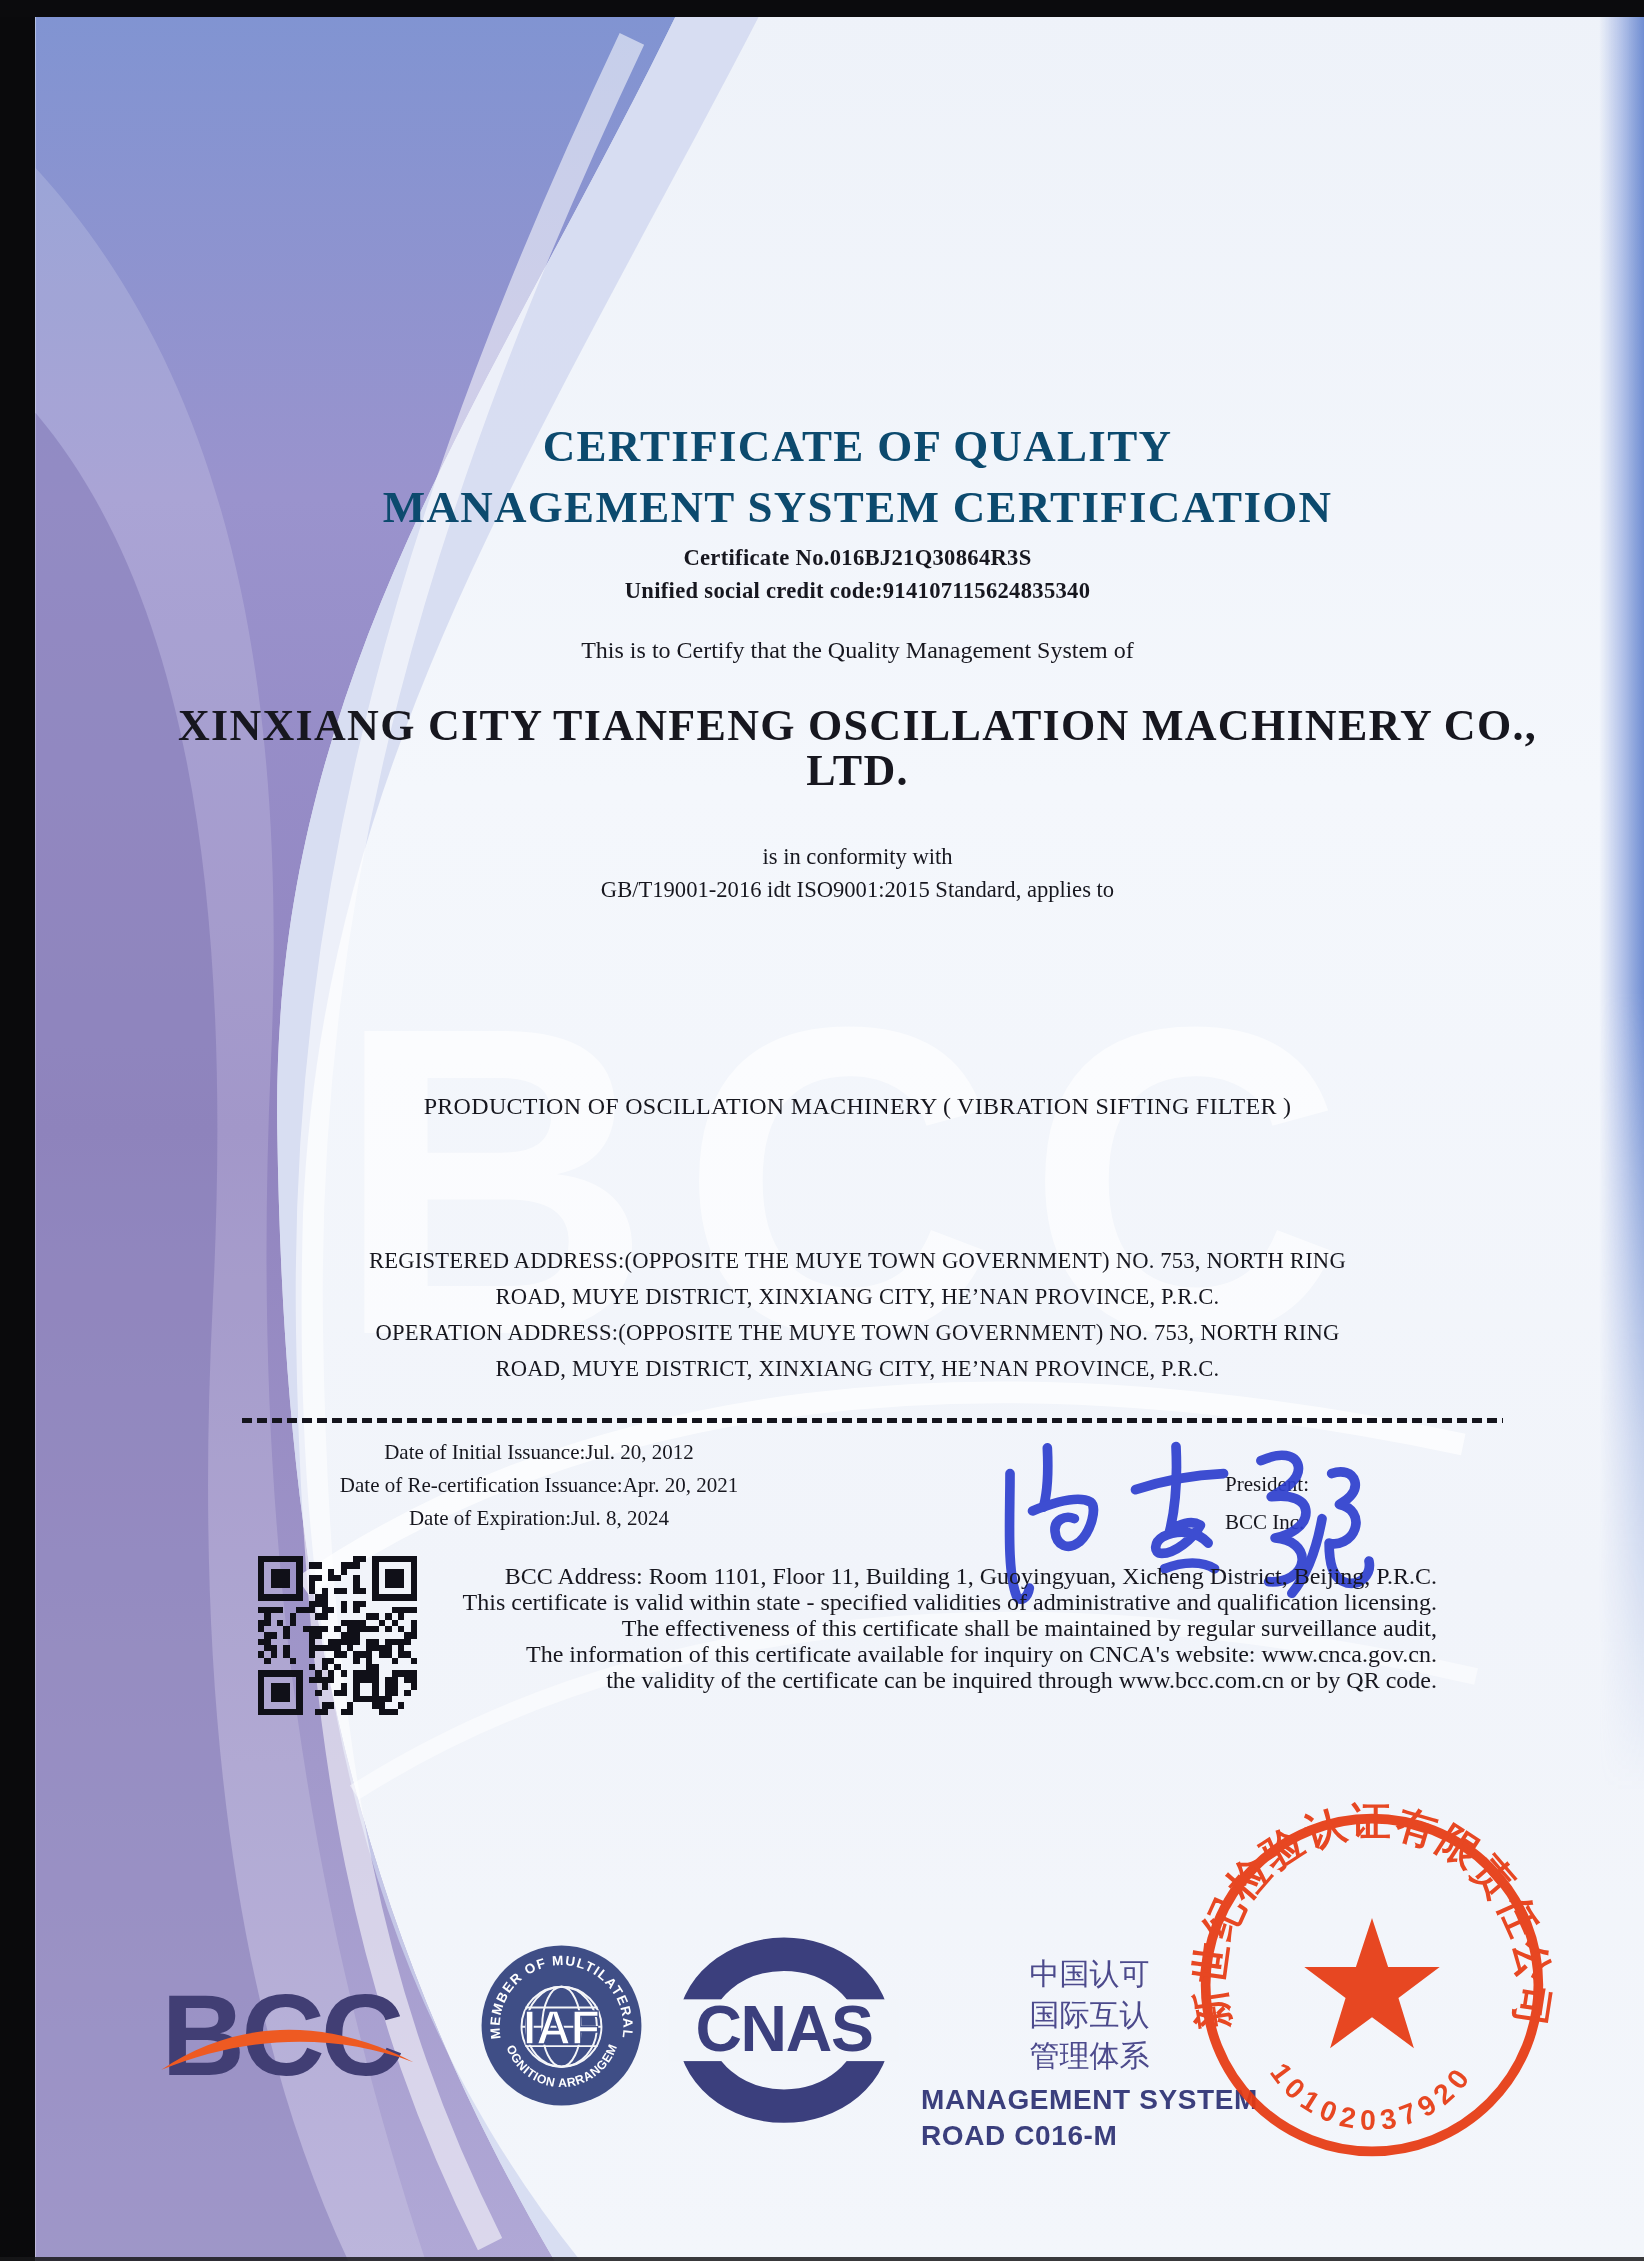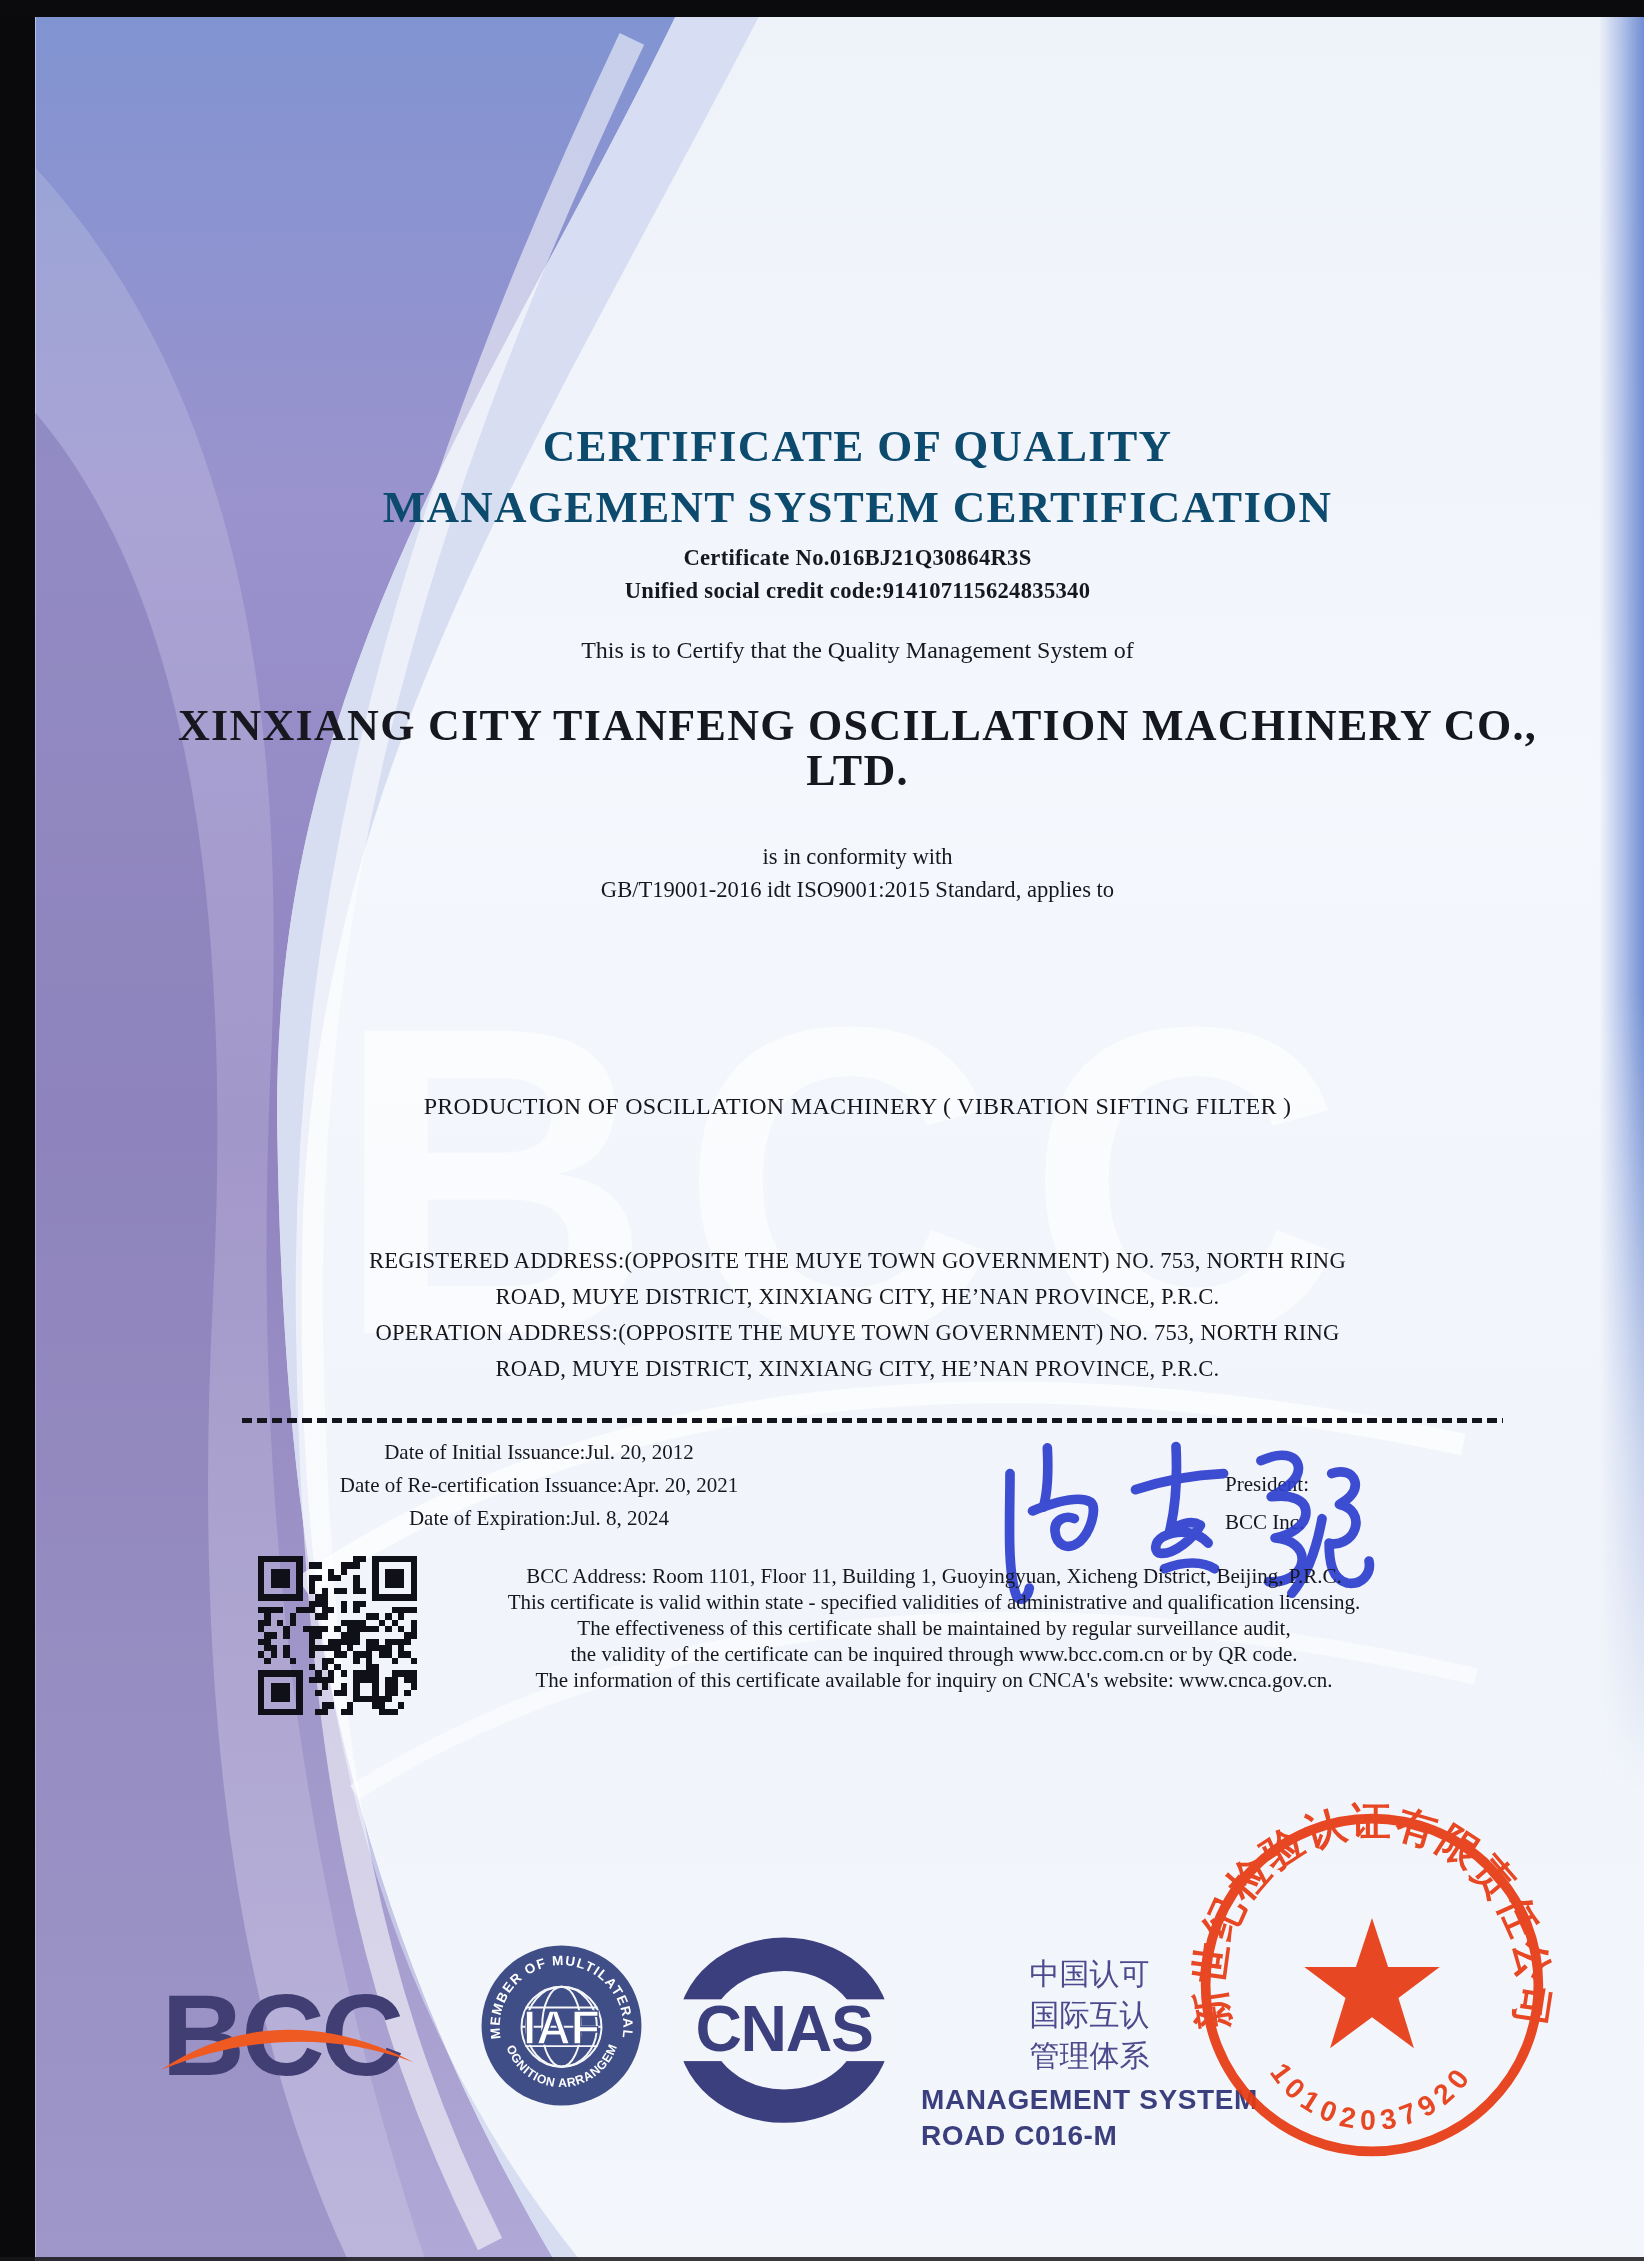--- a/index.html
+++ b/index.html
@@ -28,21 +28,21 @@
   .company{font-size:44px;font-weight:bold;letter-spacing:1.3px;line-height:45px;}
   .conform{font-size:22.6px;}
   .scope{font-size:24px;letter-spacing:0.3px;margin-top:24px;}
   .addr{font-size:22.6px;line-height:36px;letter-spacing:0.2px;}
   .dashed-rule{position:absolute;left:242px;top:1418px;width:1261px;height:4.5px;
       background:repeating-linear-gradient(90deg,#15151d 0 9.7px,transparent 9.7px 15px);}
   .dates{position:absolute;left:226px;top:1436px;width:626px;text-align:center;
       font-size:21px;line-height:33px;}
   .issuer{position:absolute;left:1225px;top:1472px;font-size:21px;margin-top:38px;}
   .president{position:absolute;left:1225px;top:1472px;font-size:21px;}
-  .fineprint{position:absolute;left:431px;top:1563px;width:1006px;font-size:21px;line-height:26px;text-align:center;}
+  .fineprint{position:absolute;left:431px;top:1563px;width:1006px;font-size:24px;line-height:26px;text-align:right;}
   .sig{position:absolute;left:971px;top:1435px;}
   .qr{position:absolute;left:258px;top:1556px;width:159px;height:159px;}
   
   .bcc-logo{position:absolute;left:161px;top:1967px;}
   .iaf-logo{position:absolute;left:479px;top:1943px;}
   .cnas-logo{position:absolute;left:668px;top:1935px;}
   .cnas-text{position:absolute;left:921px;top:1953px;text-align:left;}
   .cnas-text .cn{font-family:"DejaVu Sans","Liberation Sans",sans-serif;font-size:30px;line-height:41px;color:#4c4a8c;text-align:center;}
   .cnas-text .en{font-family:"Liberation Sans",sans-serif;font-weight:bold;font-size:28px;line-height:36px;
       color:#3b3f7d;margin-top:6.4px;letter-spacing:0.6px;}
@@ -439,22 +439,22 @@
         <rect x="19" y="24" width="1" height="1" fill="#101018"></rect>
         <rect x="20" y="24" width="1" height="1" fill="#101018"></rect>
         <rect x="21" y="24" width="1" height="1" fill="#101018"></rect>
       </svg>
   </div>
 
   <div class="fineprint">
     <div>BCC Address: Room 1101, Floor 11, Building 1, Guoyingyuan, Xicheng District, Beijing, P.R.C.</div>
     <div>This certificate is valid within state - specified validities of administrative and qualification licensing.</div>
     <div>The effectiveness of this certificate shall be maintained by regular surveillance audit,</div>
+    <div>The information of this certificate available for inquiry on CNCA's website: www.cnca.gov.cn.</div>
     <div>the validity of the certificate can be inquired through www.bcc.com.cn or by QR code.</div>
-    <div>The information of this certificate available for inquiry on CNCA's website: www.cnca.gov.cn.</div>
   </div>
 
   <div class="bcc-logo">
     <svg width="258" height="135" viewBox="0 0 400 210">
       <text x="0" y="168" font-family="Liberation Sans, sans-serif" font-weight="bold" font-size="180" letter-spacing="-6" fill="#413e74">BCC</text>
       <path d="M0,160 C120,78 260,80 392,148 C268,102 132,106 0,160 Z" fill="#ee5a22"></path>
     </svg>
   </div>
 
   <div class="iaf-logo">

